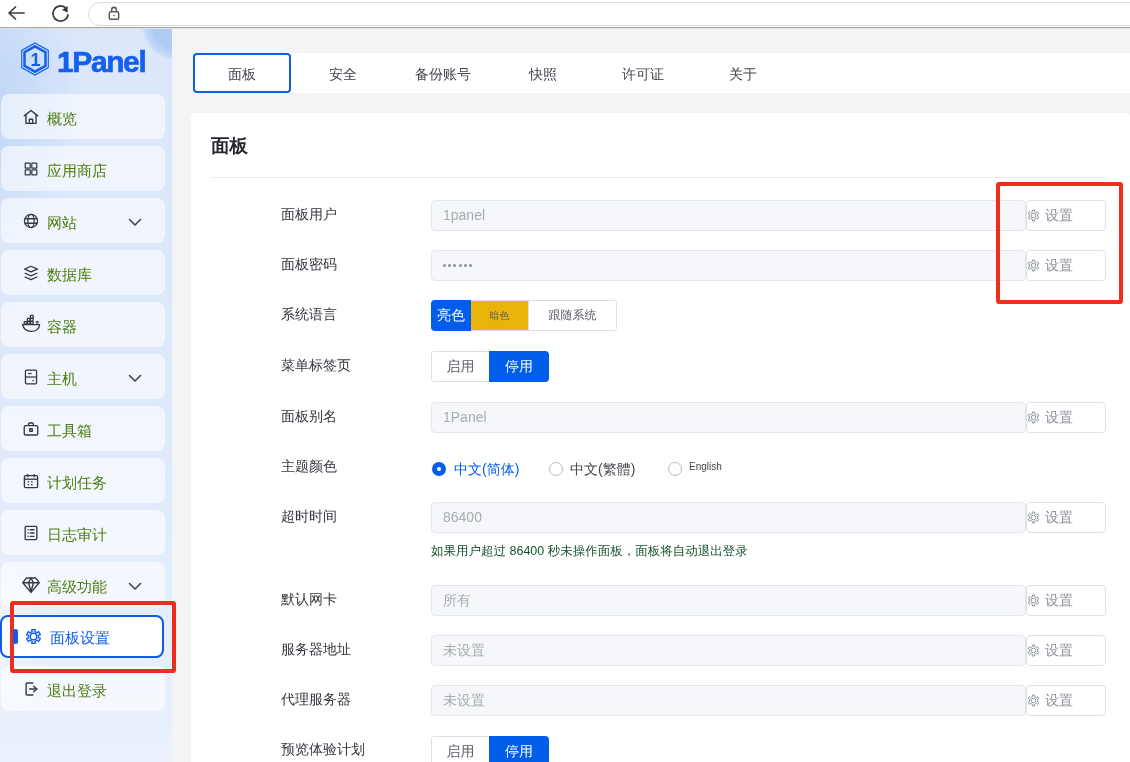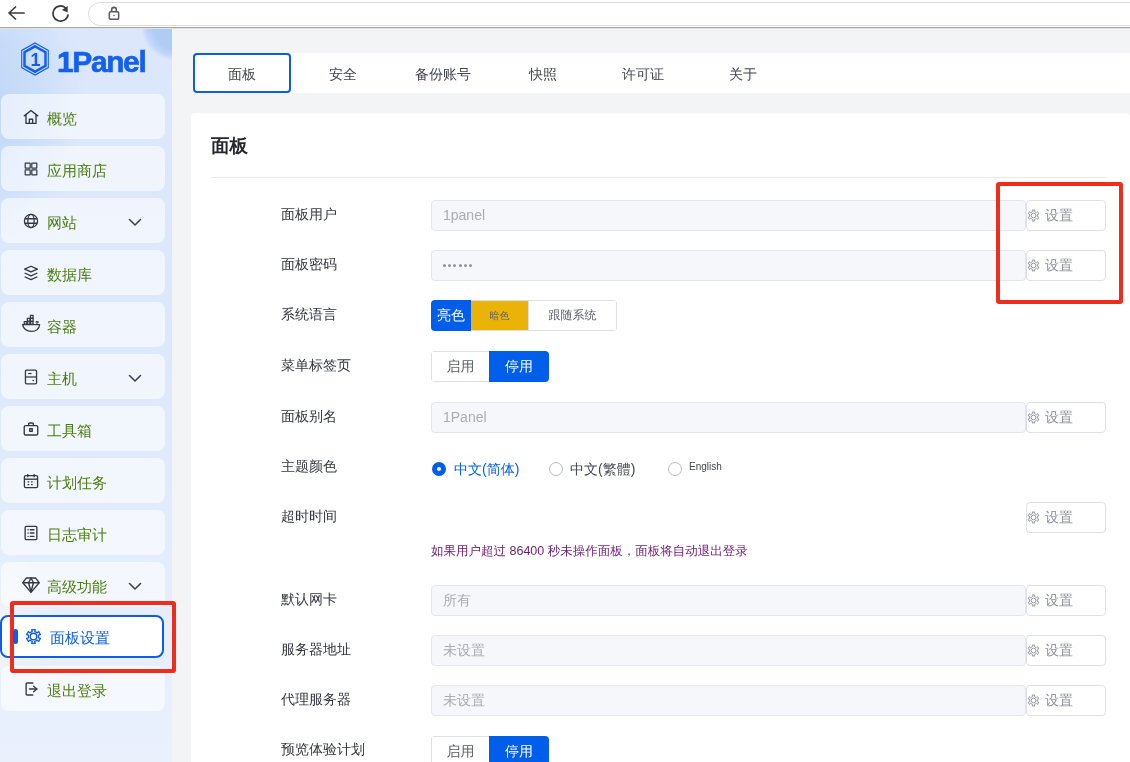--- a/index.html
+++ b/index.html
@@ -236,25 +236,26 @@
 <div class="ab" style="left:431.5px;top:461.5px;width:14px;height:14px;border-radius:50%;background:#005eeb"></div>
 <div class="ab" style="left:436.5px;top:466.5px;width:4px;height:4px;border-radius:50%;background:#fff"></div>
 <div class="ab" style="left:454px;top:461px;font-size:14px;color:#005eeb">中文(简体)</div>
 <div class="ab" style="left:549px;top:461.5px;width:14px;height:14px;border-radius:50%;background:#fff;border:1px solid #b7bbc2"></div>
 <div class="ab" style="left:570px;top:461px;font-size:14px;color:#42464c">中文(繁體)</div>
 <div class="ab" style="left:668px;top:461.5px;width:14px;height:14px;border-radius:50%;background:#fff;border:1px solid #b7bbc2"></div>
 <div class="ab" style="left:689px;top:461px;font-size:10px;color:#42464c">English</div>
 
 
 <div class="lbl" style="top:509px">超时时间</div>
+<div class="inp" style="top:502px">86400</div>
 <div class="sbtn" style="top:502px"><svg width="13" height="13" viewBox="0 0 24 24" fill="none" stroke="#8d929c" stroke-width="1.75" stroke-linejoin="round">
         <path d="M9.73 1.85 L14.27 1.85 L13.64 4.68 L17.52 6.92 L19.66 4.96 L21.92 8.89 L19.16 9.76 L19.16 14.24 L21.92 15.11 L19.66 19.04 L17.52 17.08 L13.64 19.32 L14.27 22.15 L9.73 22.15 L10.36 19.32 L6.48 17.08 L4.34 19.04 L2.08 15.11 L4.84 14.24 L4.84 9.76 L2.08 8.89 L4.34 4.96 L6.48 6.92 L10.36 4.68 Z"></path>
         <circle cx="12" cy="12" r="4.3"></circle>
       </svg>设置</div>
-<div class="ab" style="left:431px;top:543px;font-size:12.5px;color:#701a75">如果用户超过 86400 秒未操作面板，面板将自动退出登录</div>
+<div class="ab" style="left:431px;top:543px;font-size:12.5px;color:#14532d">如果用户超过 86400 秒未操作面板，面板将自动退出登录</div>
 
 
 <div class="lbl" style="top:592px">默认网卡</div>
 <div class="inp" style="top:585px">所有</div>
 <div class="sbtn" style="top:585px"><svg width="13" height="13" viewBox="0 0 24 24" fill="none" stroke="#8d929c" stroke-width="1.75" stroke-linejoin="round">
         <path d="M9.73 1.85 L14.27 1.85 L13.64 4.68 L17.52 6.92 L19.66 4.96 L21.92 8.89 L19.16 9.76 L19.16 14.24 L21.92 15.11 L19.66 19.04 L17.52 17.08 L13.64 19.32 L14.27 22.15 L9.73 22.15 L10.36 19.32 L6.48 17.08 L4.34 19.04 L2.08 15.11 L4.84 14.24 L4.84 9.76 L2.08 8.89 L4.34 4.96 L6.48 6.92 L10.36 4.68 Z"></path>
         <circle cx="12" cy="12" r="4.3"></circle>
       </svg>设置</div>
 
 

